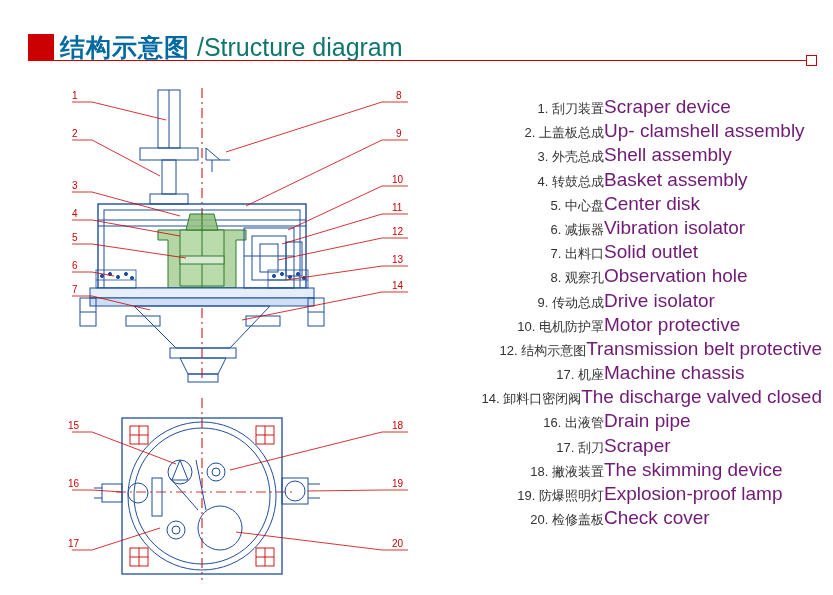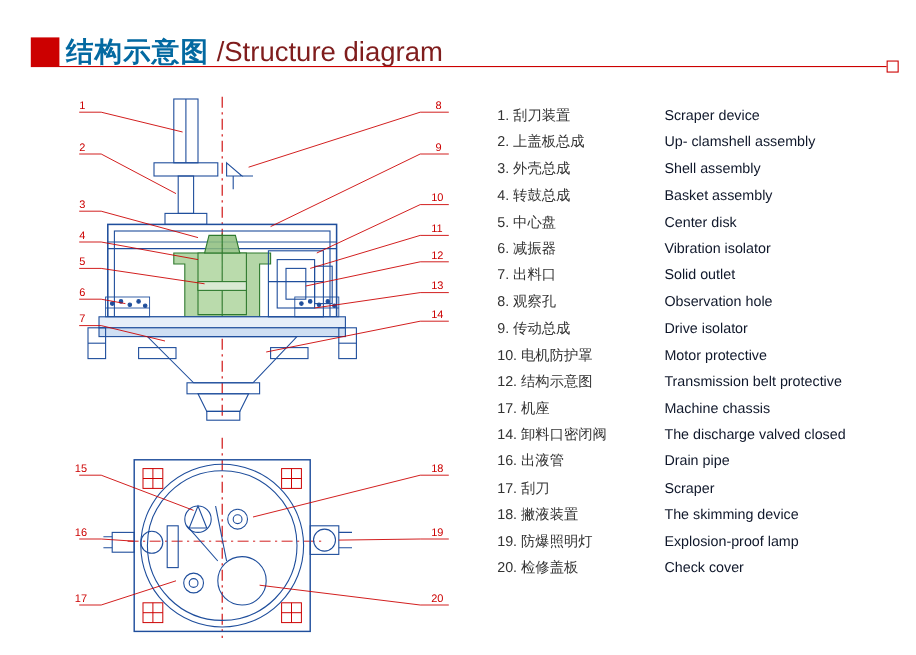--- a/index.html
+++ b/index.html
@@ -43,21 +43,21 @@
     font-size: 25px;
     line-height: 30px;
     white-space: nowrap;
   }
   .header-title .cn {
     color: #0369a1;
     font-weight: bold;
     letter-spacing: 1px;
   }
   .header-title .en {
-    color: #7f1d1d;
+    color: #0f766e;
     font-weight: normal;
   }
   .header-rule {
     position: absolute;
     left: 28px;
     top: 46px;
     width: 780px;
     height: 1px;
     background: #cc0000;
   }
@@ -85,30 +85,31 @@
   .legend {
     position: absolute;
     left: 452px;
     top: 96px;
     width: 370px;
   }
   .legend-row {
     display: flex;
     align-items: baseline;
     height: 24.2px;
+    text-align: right;
   }
   .legend-cn {
     width: 152px;
     font-size: 13px;
     color: #333333;
     white-space: nowrap;
   }
   .legend-en {
-    font-size: 13px;
-    color: #0f172a;
+    font-size: 19px;
+    color: #701a75;
     white-space: nowrap;
   }
   .num { display: inline-block; }
 </style>
 </head>
 <body>
 
 <div class="page">
 
   <div class="header">

